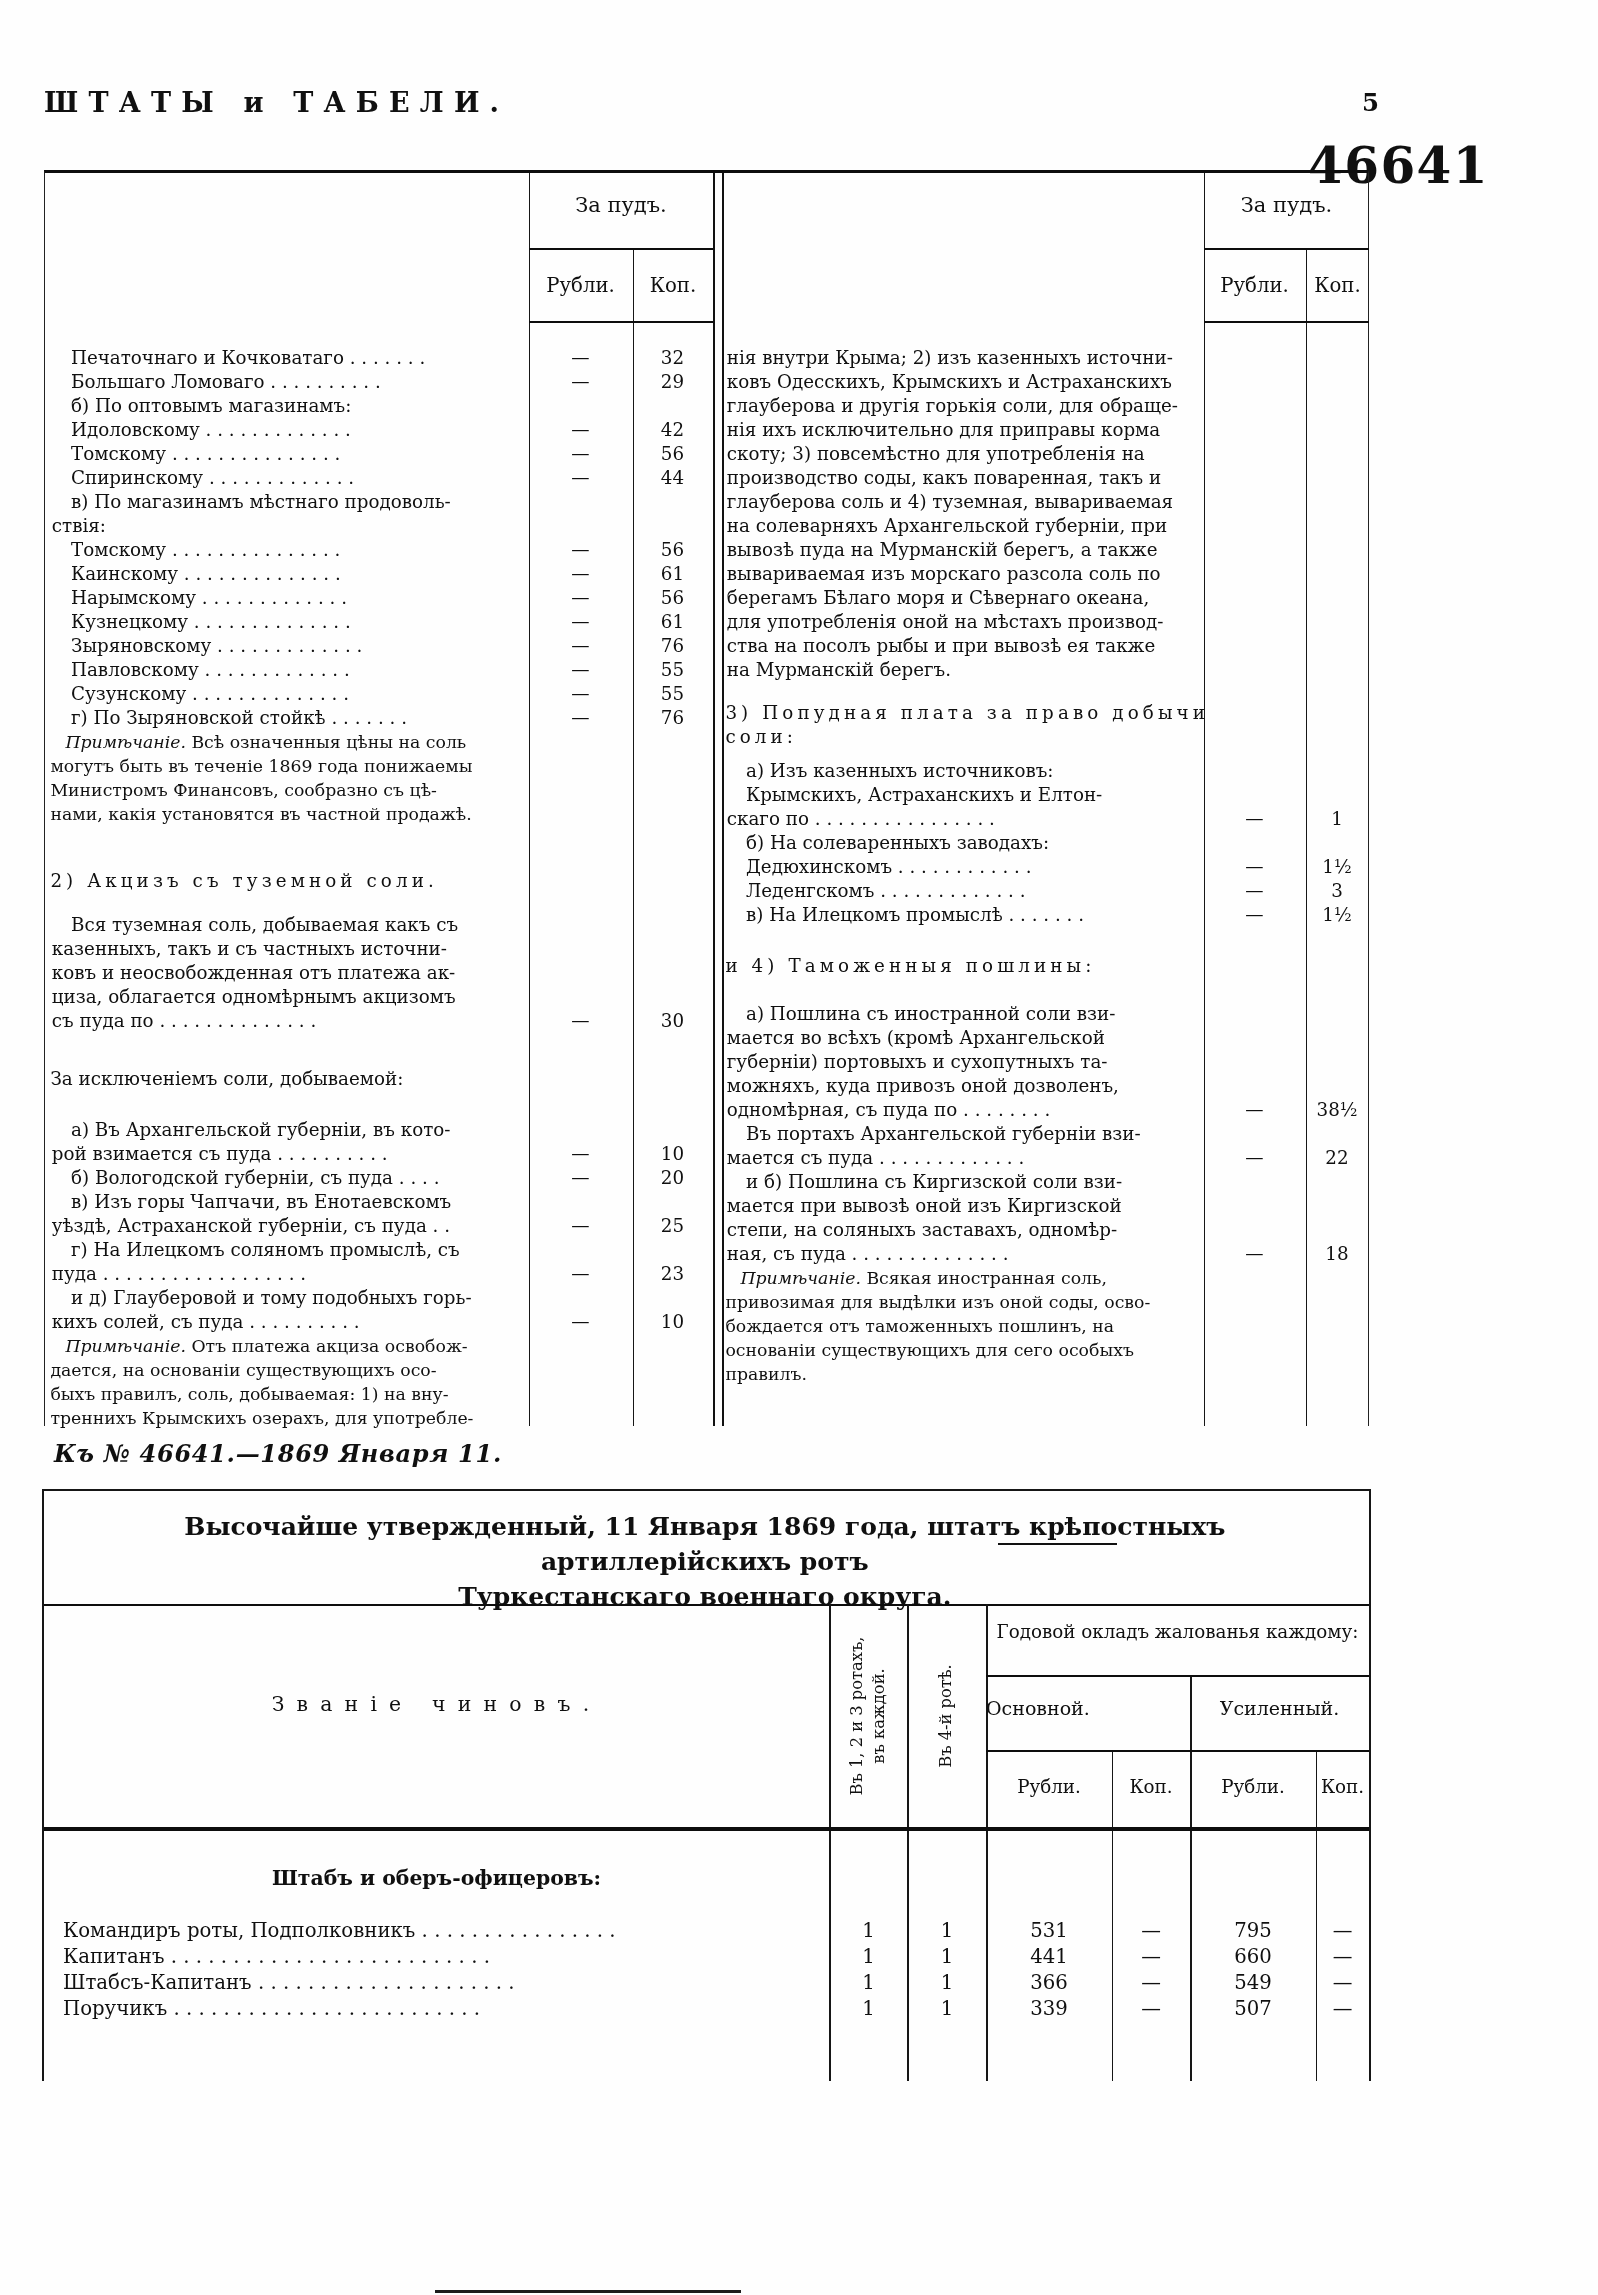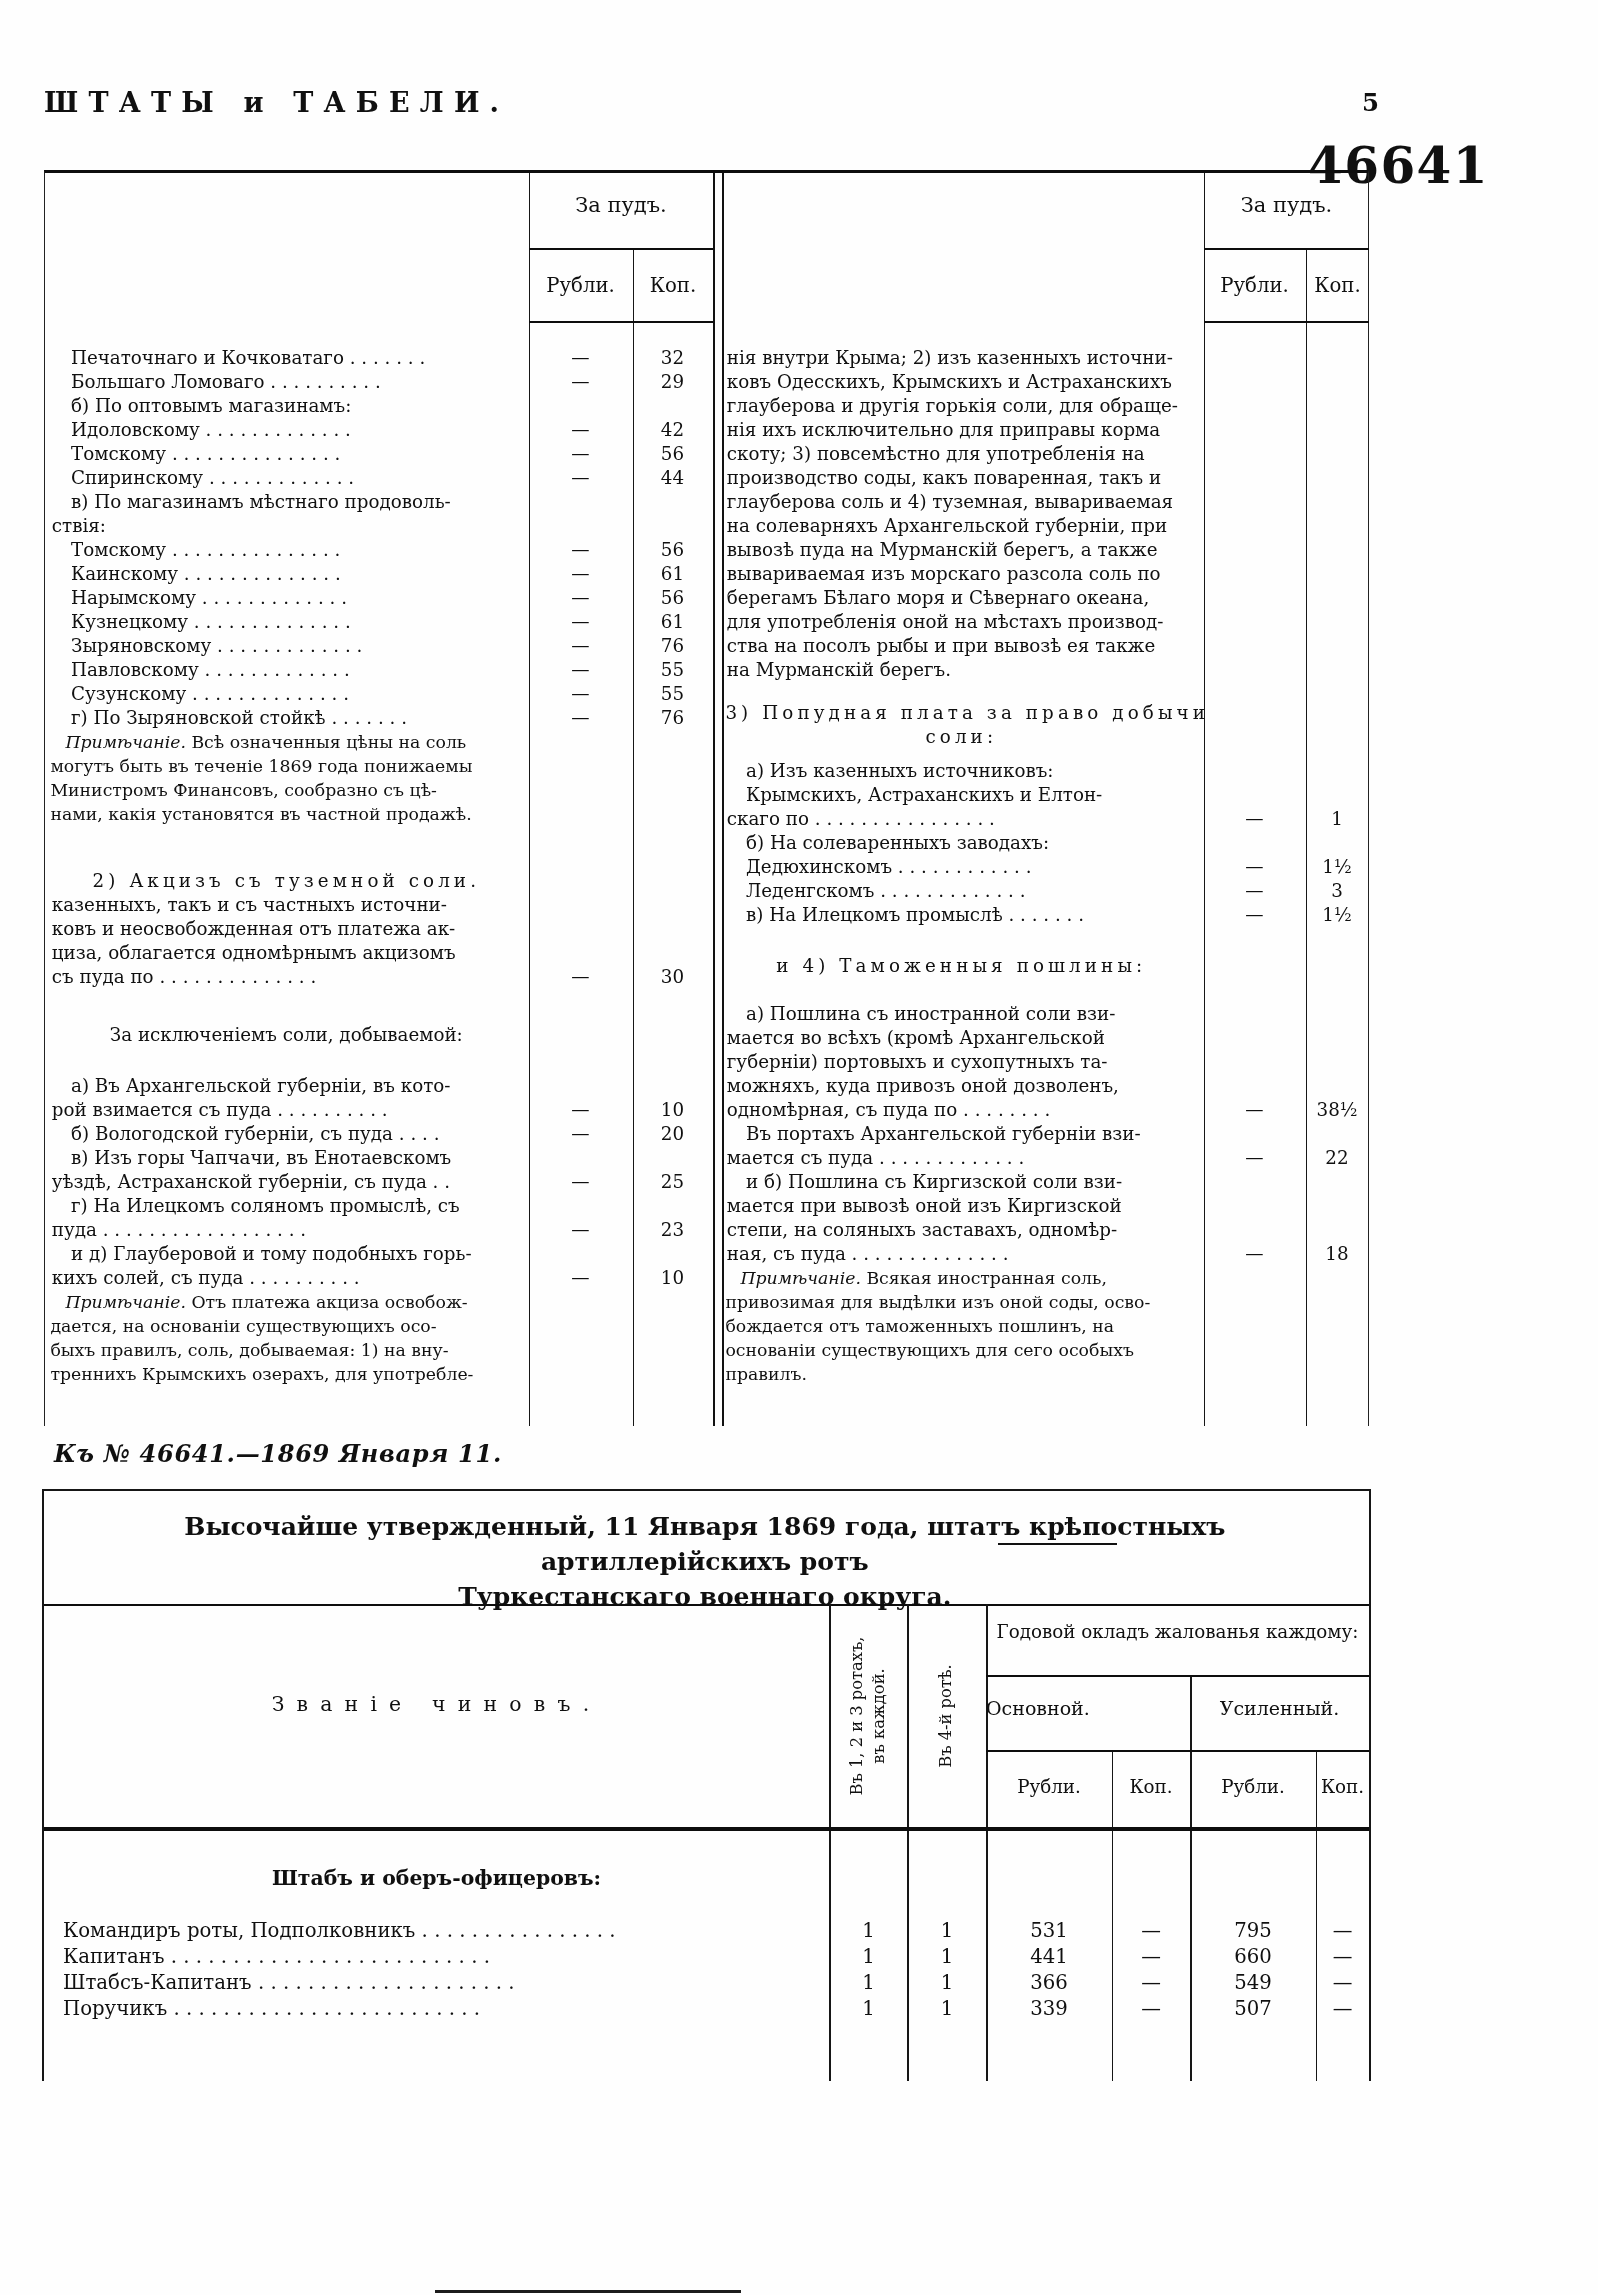--- a/index.html
+++ b/index.html
@@ -31,21 +31,21 @@
   .zapud{left:484px;right:0;top:20.4px;text-align:center;font-size:21px;}
   .rublbl{left:484px;top:101px;text-align:center;font-size:19.7px;}
   .lh .rublbl{width:103px;} .rh .rublbl{width:101px;}
   .koplbl{top:101px;right:0;text-align:center;font-size:19.7px;}
   .lh .koplbl{left:588px;} .rh .koplbl{left:586px;}
   .tbody{left:0;right:0;top:173px;}
   .ln{display:flex;align-items:baseline;height:24px;line-height:24px;
     font-size:18.3px;white-space:nowrap;}
   .ln .t{width:484px;padding-left:26px;box-sizing:border-box;overflow:hidden;}
   .ln.f .t{padding-left:6.8px;}
-  .ln.c .t,.ln.cs .t{text-align:center;padding-left:5.4px;padding-right:6.8px;}
+  .ln.c .t,.ln.cs .t{padding-left:5.4px;padding-right:6.8px;}
   .ln.cs .t{letter-spacing:4.1px;}
   .ln.n,.ln.nf{font-size:17.3px;}
   .ln.n .t{padding-left:20.4px;}
   .ln.nf .t{padding-left:5.4px;}
   .ln .r{text-align:center;}
   .lh .ln .r{width:103px;} .rh .ln .r{width:101px;}
   .ln .k{flex:1;text-align:center;}
   .sepbar{margin:22px 0 0 278px;width:119px;height:2px;background:#111;}
   
   .ref{top:1439px;left:54px;font-size:24px;font-style:italic;font-weight:600;letter-spacing:0.7px;}
@@ -190,20 +190,23 @@
         </div>
         <div class="ln nf">
           <div class="t">Министромъ  Финансовъ,  сообразно  съ  цѣ-</div>
         </div>
         <div class="ln nf">
           <div class="t">нами, какія установятся въ частной продажѣ.</div>
         </div>
         <div class="ln cs" style="margin-top: 43px;">
           <div class="t">2) Акцизъ съ туземной соли.</div>
         </div>
+        <div class="ln" style="margin-top: 20.4px;">
+          <div class="t">Вся  туземная  соль,  добываемая  какъ  съ</div>
+        </div>
         <div class="ln f">
           <div class="t">казенныхъ,  такъ  и  съ частныхъ  источни-</div>
         </div>
         <div class="ln f">
           <div class="t">ковъ  и  неосвобожденная  отъ  платежа  ак-</div>
         </div>
         <div class="ln f">
           <div class="t">циза,  облагается  одномѣрнымъ  акцизомъ</div>
         </div>
         <div class="ln f">

